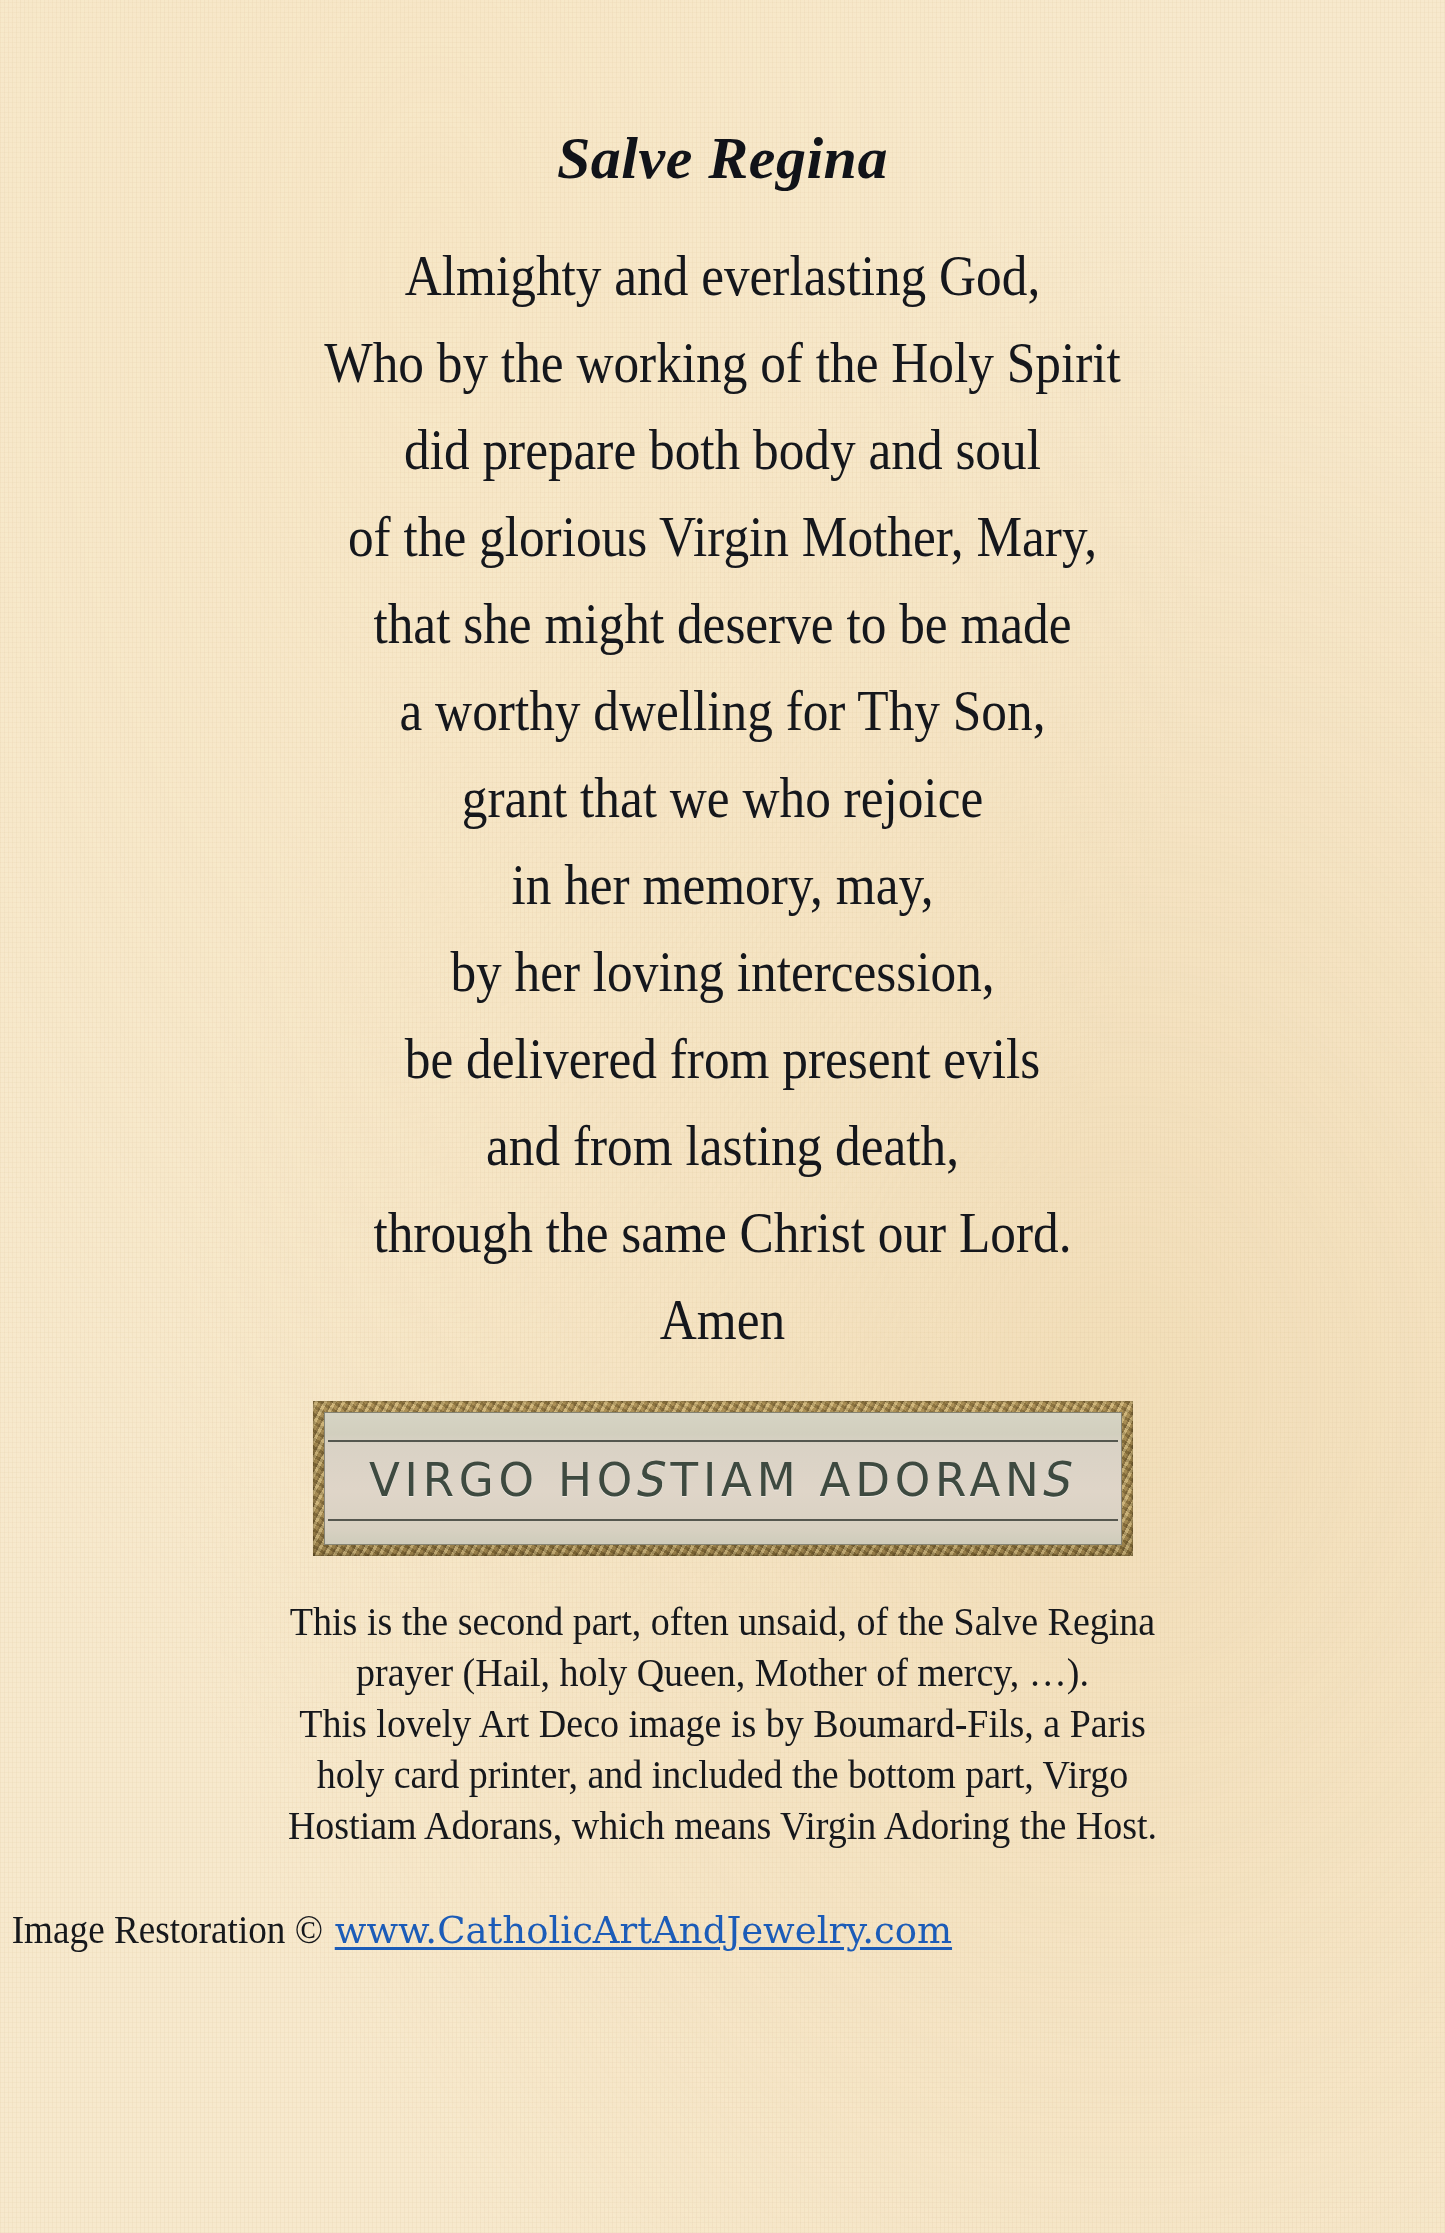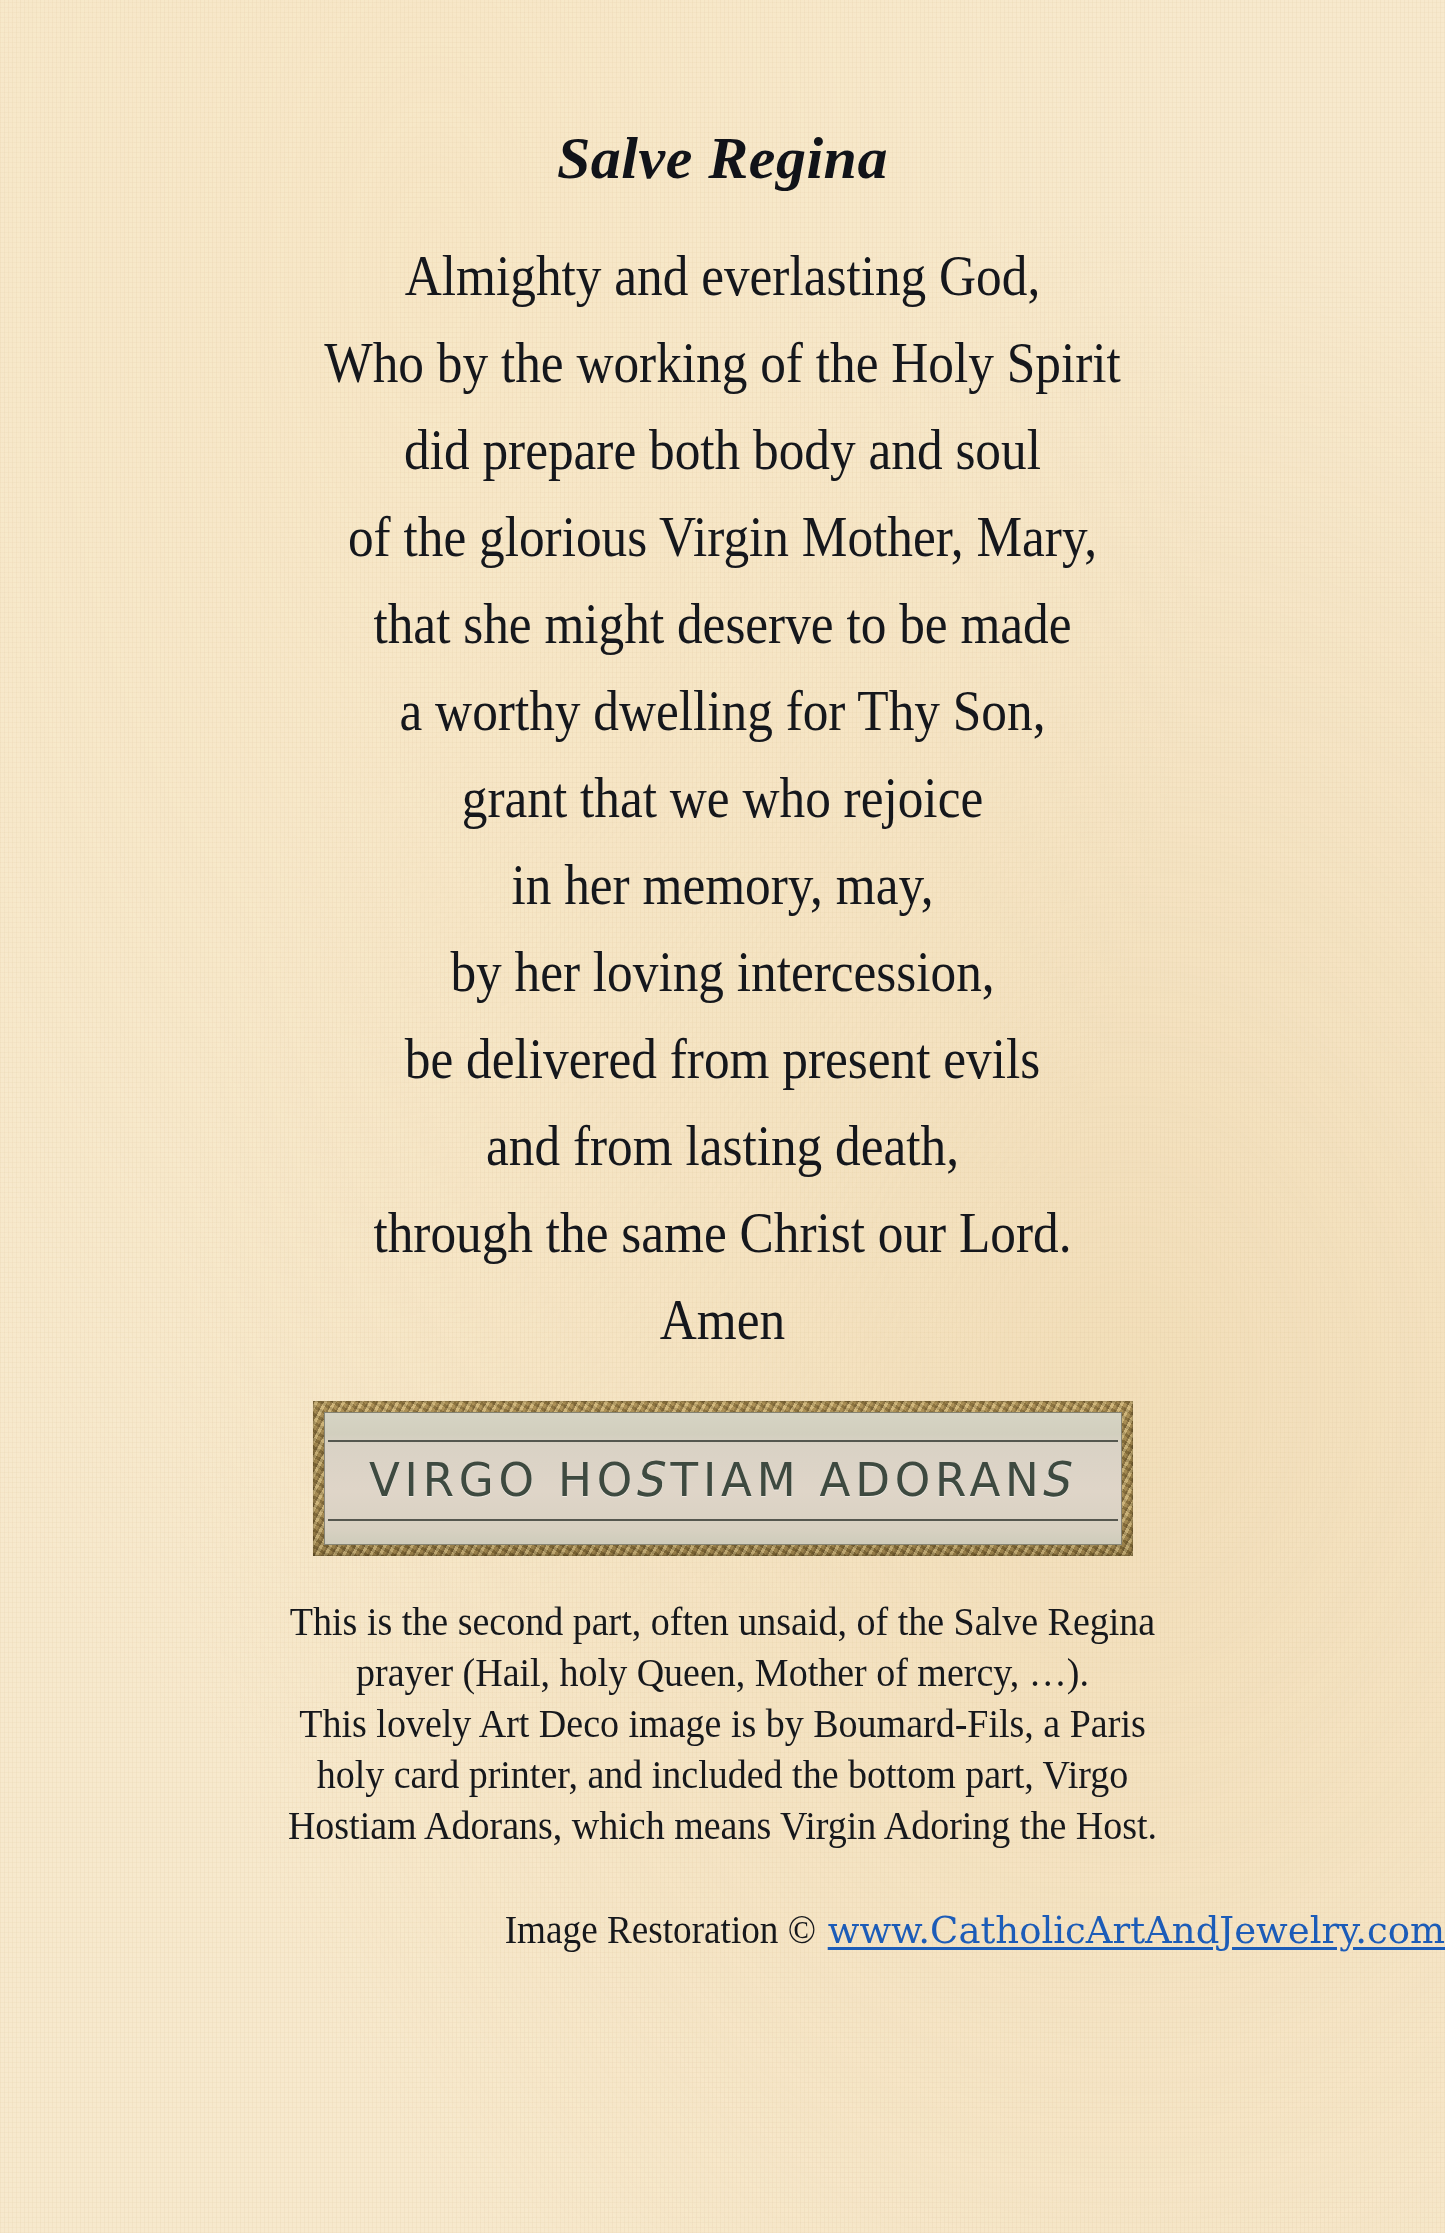--- a/index.html
+++ b/index.html
@@ -138,21 +138,21 @@
     line-height: 51px;
     color: #16181c;
     margin-top: 40px;
     transform: scaleX(0.95);
     transform-origin: center top;
   }
   .caption li { white-space: nowrap; }
 
   
   .credit {
-    text-align: right;
+    text-align: left;
     font-family: "Liberation Serif", serif;
     font-size: 40px;
     line-height: 50px;
     color: #16181c;
     margin-top: 54px;
     white-space: nowrap;
   }
   .credit .credit-label {
     transform: scaleX(0.93);
     display: inline-block;

